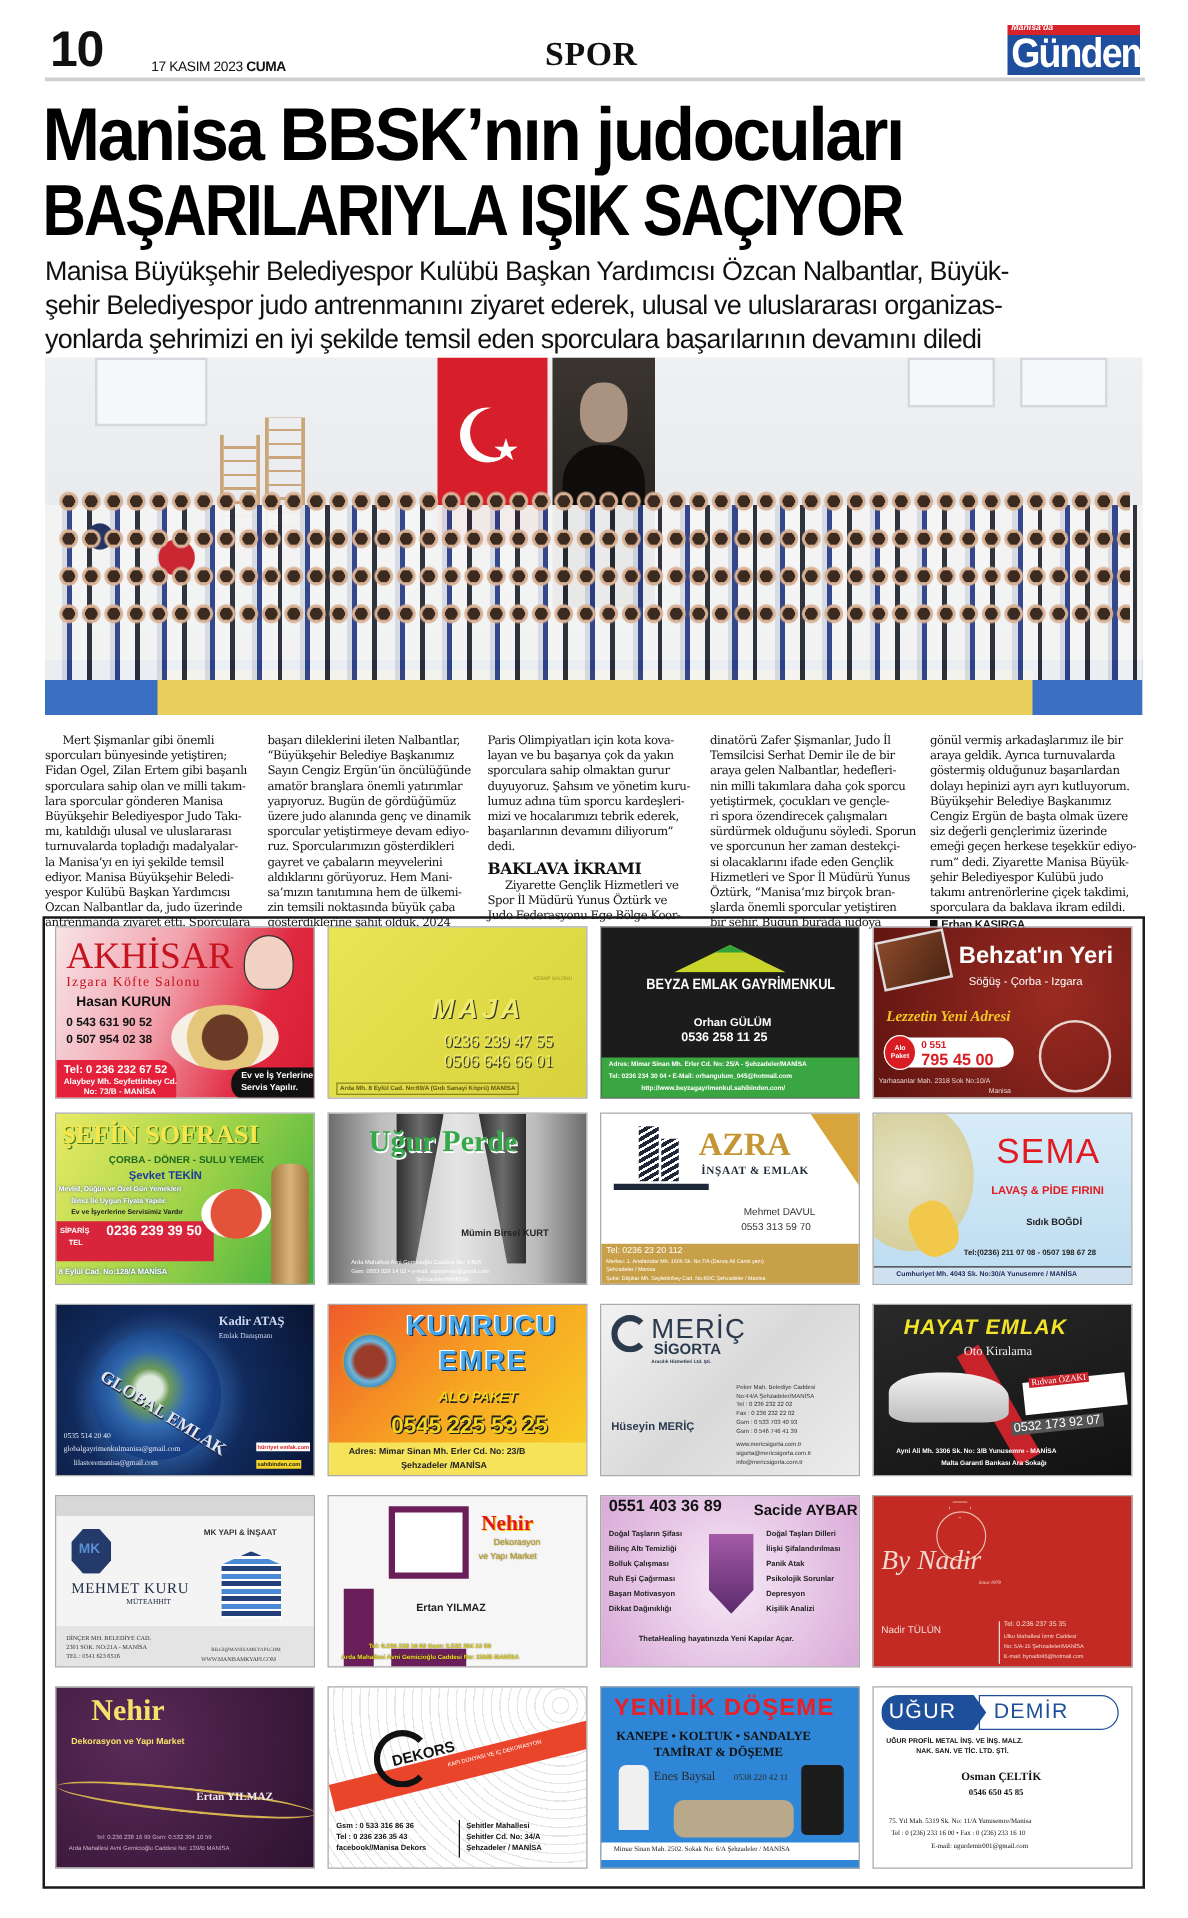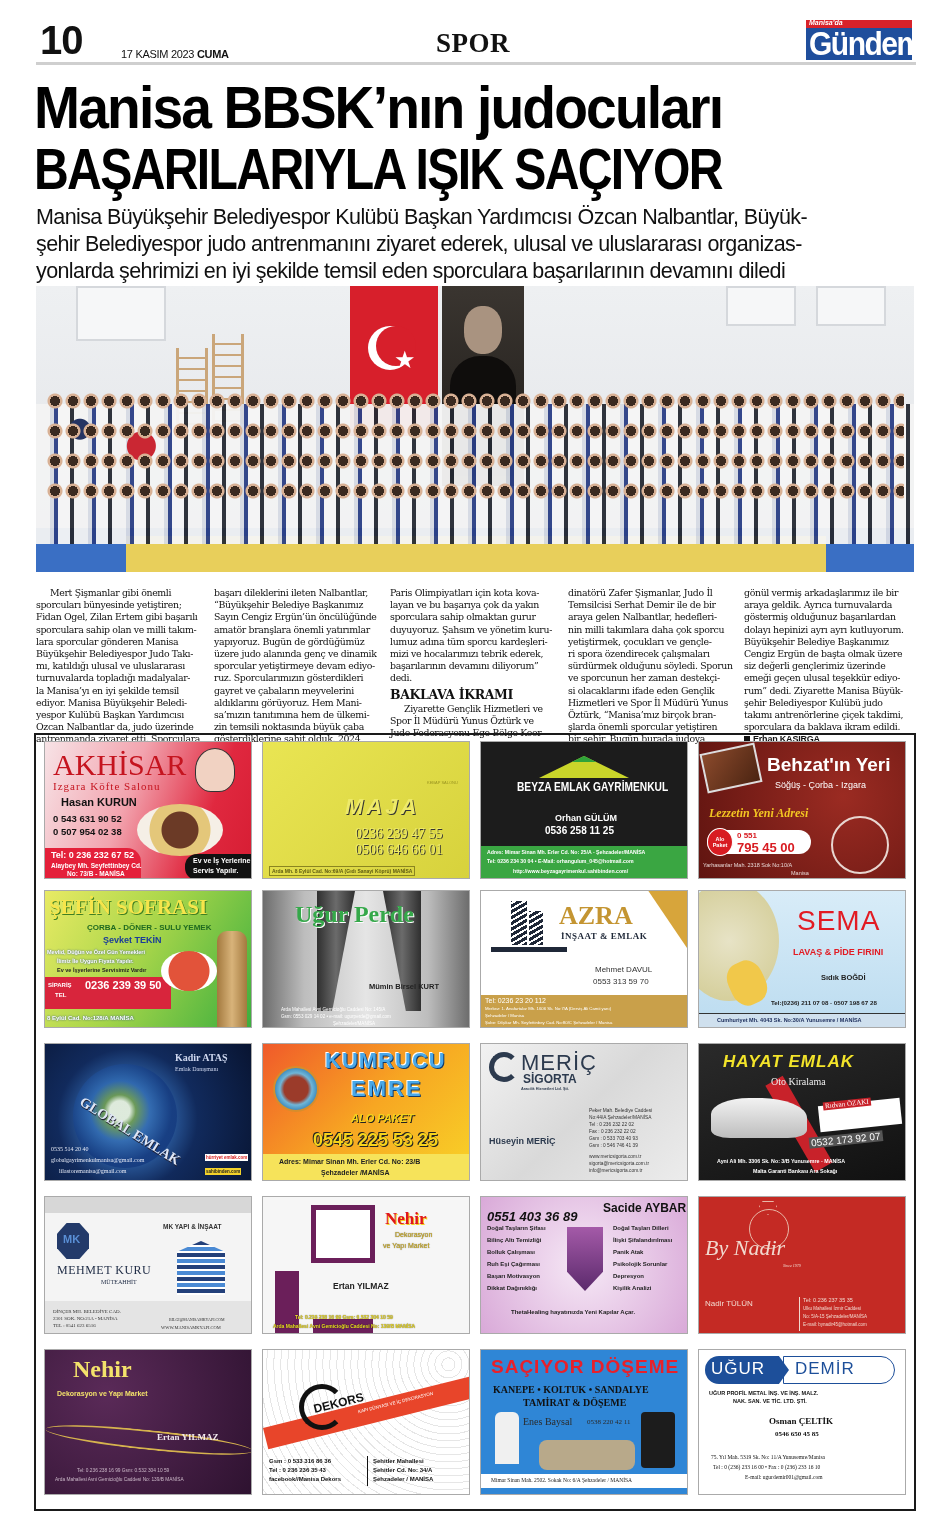--- a/index.html
+++ b/index.html
@@ -171,21 +171,21 @@
     <div>bir şehir. Bugün burada judoya</div>
   </div>
   <div class="col" style="left:708px;">
     <div>gönül vermiş arkadaşlarımız ile bir</div>
     <div>araya geldik. Ayrıca turnuvalarda</div>
     <div>göstermiş olduğunuz başarılardan</div>
     <div>dolayı hepinizi ayrı ayrı kutluyorum.</div>
     <div>Büyükşehir Belediye Başkanımız</div>
     <div>Cengiz Ergün de başta olmak üzere</div>
     <div>siz değerli gençlerimiz üzerinde</div>
-    <div>emeği geçen ulusal teşekkür ediyo-</div>
+    <div>emeği geçen herkese teşekkür ediyo-</div>
     <div>rum” dedi. Ziyarette Manisa Büyük-</div>
     <div>şehir Belediyespor Kulübü judo</div>
     <div>takımı antrenörlerine çiçek takdimi,</div>
     <div>sporculara da baklava ikram edildi.</div>
     <div class="byline"><span class="sq"></span><span>Erhan KASIRGA</span></div>
   </div>
 </div>
 
 <div class="ads">
 
@@ -366,21 +366,21 @@
     <div style="position:absolute;left:50px;top:122px;width:60px;height:16px;background:#6b1f5a;"></div>
     <div class="t" style="left:122px;top:12px;font-family:'Liberation Serif',serif;font-size:17px;font-weight:bold;color:#e0161d;text-shadow:1px 1px 0 #f3d21a;">Nehir</div>
     <div class="t" style="left:132px;top:34px;font-size:7px;color:#d4b21e;text-shadow:0 0 1px #333;">Dekorasyon</div>
     <div class="t" style="left:120px;top:45px;font-size:7px;color:#d4b21e;text-shadow:0 0 1px #333;">ve Yapı Market</div>
     <div class="t" style="left:70px;top:84px;font-size:8.5px;font-weight:bold;color:#222;">Ertan YILMAZ</div>
     <div class="t" style="left:32px;top:117px;font-size:5px;font-weight:bold;color:#f3e12a;text-shadow:0 0 1px #000;">Tel: 0.236 238 16 99  Gsm: 0.532 304 10 59</div>
     <div class="t" style="left:10px;top:126px;font-size:5px;font-weight:bold;color:#f3e12a;text-shadow:0 0 1px #000;">Arda Mahallesi Avni Gemicioğlu Caddesi No: 139/B MANİSA</div>
   </div>
 
   <div class="ad c3 r4" style="background:radial-gradient(circle at 50% 50%,#f6e9f6,#d9a9d8);">
-    <div class="t" style="left:6px;top:12px;font-size:13px;font-weight:bold;color:#111;font-style:italic;">0551 403 36 89</div>
+    <div class="t" style="left:6px;top:0;font-size:13px;font-weight:bold;color:#111;">0551 403 36 89</div>
     <div class="t" style="left:122px;top:4px;font-size:12px;font-weight:bold;color:#111;">Sacide AYBAR</div>
     <div style="position:absolute;left:86px;top:30px;width:36px;height:64px;background:linear-gradient(180deg,#a45aa8,#5b2a6c);clip-path:polygon(0 0,100% 0,100% 70%,50% 100%,0 70%);"></div>
     <div class="t" style="left:6px;top:28px;font-size:6px;font-weight:bold;color:#222;">Doğal Taşların Şifası</div>
     <div class="t" style="left:6px;top:40px;font-size:6px;font-weight:bold;color:#222;">Bilinç Altı Temizliği</div>
     <div class="t" style="left:6px;top:52px;font-size:6px;font-weight:bold;color:#222;">Bolluk Çalışması</div>
     <div class="t" style="left:6px;top:64px;font-size:6px;font-weight:bold;color:#222;">Ruh Eşi Çağırması</div>
     <div class="t" style="left:6px;top:76px;font-size:6px;font-weight:bold;color:#222;">Başarı Motivasyon</div>
     <div class="t" style="left:6px;top:88px;font-size:6px;font-weight:bold;color:#222;">Dikkat Dağınıklığı</div>
     <div class="t" style="left:132px;top:28px;font-size:6px;font-weight:bold;color:#222;">Doğal Taşları Dilleri</div>
     <div class="t" style="left:132px;top:40px;font-size:6px;font-weight:bold;color:#222;">İlişki Şifalandırılması</div>
@@ -421,21 +421,21 @@
     <div class="t" style="left:6px;top:108px;font-size:6px;font-weight:bold;color:#111;">Gsm : 0 533 316 86 36</div>
     <div class="t" style="left:6px;top:117px;font-size:6px;font-weight:bold;color:#111;">Tel :  0 236 236 35 43</div>
     <div class="t" style="left:6px;top:126px;font-size:6px;font-weight:bold;color:#111;">facebook//Manisa Dekors</div>
     <div style="position:absolute;left:104px;top:106px;width:1px;height:30px;background:#111;"></div>
     <div class="t" style="left:110px;top:108px;font-size:6px;font-weight:bold;color:#111;">Şehitler  Mahallesi</div>
     <div class="t" style="left:110px;top:117px;font-size:6px;font-weight:bold;color:#111;">Şehitler Cd. No: 34/A</div>
     <div class="t" style="left:110px;top:126px;font-size:6px;font-weight:bold;color:#111;">Şehzadeler / MANİSA</div>
   </div>
 
   <div class="ad c3 r5" style="background:#2f86d6;">
-    <div class="t" style="left:10px;top:6px;font-size:19px;font-weight:bold;color:#e8202a;letter-spacing:1px;">SAÇIYOR DÖŞEME</div>
+    <div class="t" style="left:10px;top:6px;font-size:19px;font-weight:bold;color:#e8202a;letter-spacing:1px;">YENİLİK DÖŞEME</div>
     <div class="t" style="left:12px;top:34px;font-family:'Liberation Serif',serif;font-size:10px;font-weight:bold;color:#111;">KANEPE • KOLTUK • SANDALYE</div>
     <div class="t" style="left:42px;top:47px;font-family:'Liberation Serif',serif;font-size:10px;font-weight:bold;color:#111;">TAMİRAT &amp; DÖŞEME</div>
     <div class="t" style="left:42px;top:66px;font-family:'Liberation Serif',serif;font-size:10px;color:#2b2b2b;">Enes Baysal</div>
     <div class="t" style="left:106px;top:68px;font-family:'Liberation Serif',serif;font-size:7px;color:#2b2b2b;">0538 220 42 11</div>
     <div style="position:absolute;left:14px;top:62px;width:24px;height:52px;background:#f0f0f0;border-radius:6px 6px 0 0;"></div>
     <div style="position:absolute;left:58px;top:90px;width:96px;height:30px;background:#b8a98a;border-radius:8px;"></div>
     <div style="position:absolute;left:160px;top:62px;width:34px;height:56px;background:#1c1c1c;border-radius:4px;"></div>
     <div style="position:absolute;left:0;top:124px;width:208px;height:14px;background:#fff;"></div>
     <div class="t" style="left:10px;top:127px;font-family:'Liberation Serif',serif;font-size:5.5px;color:#222;">Mimar Sinan Mah. 2502. Sokak No: 6/A Şehzadeler / MANİSA</div>
   </div>

